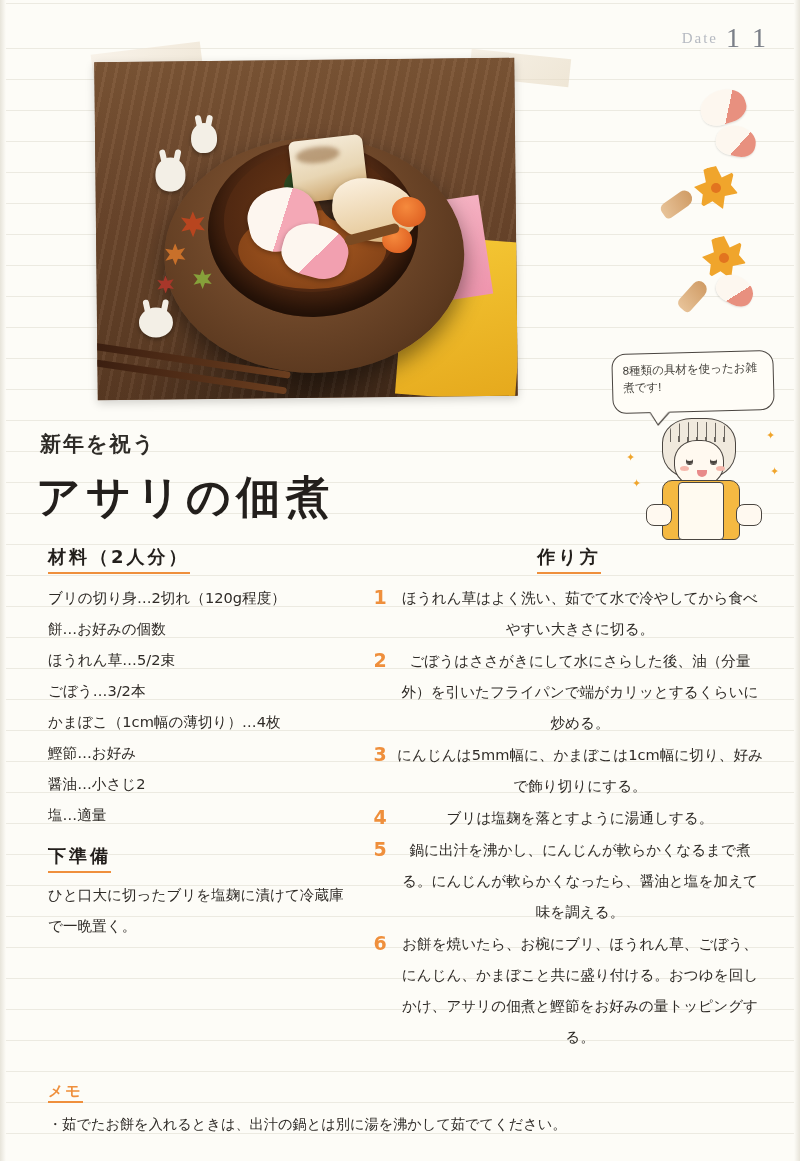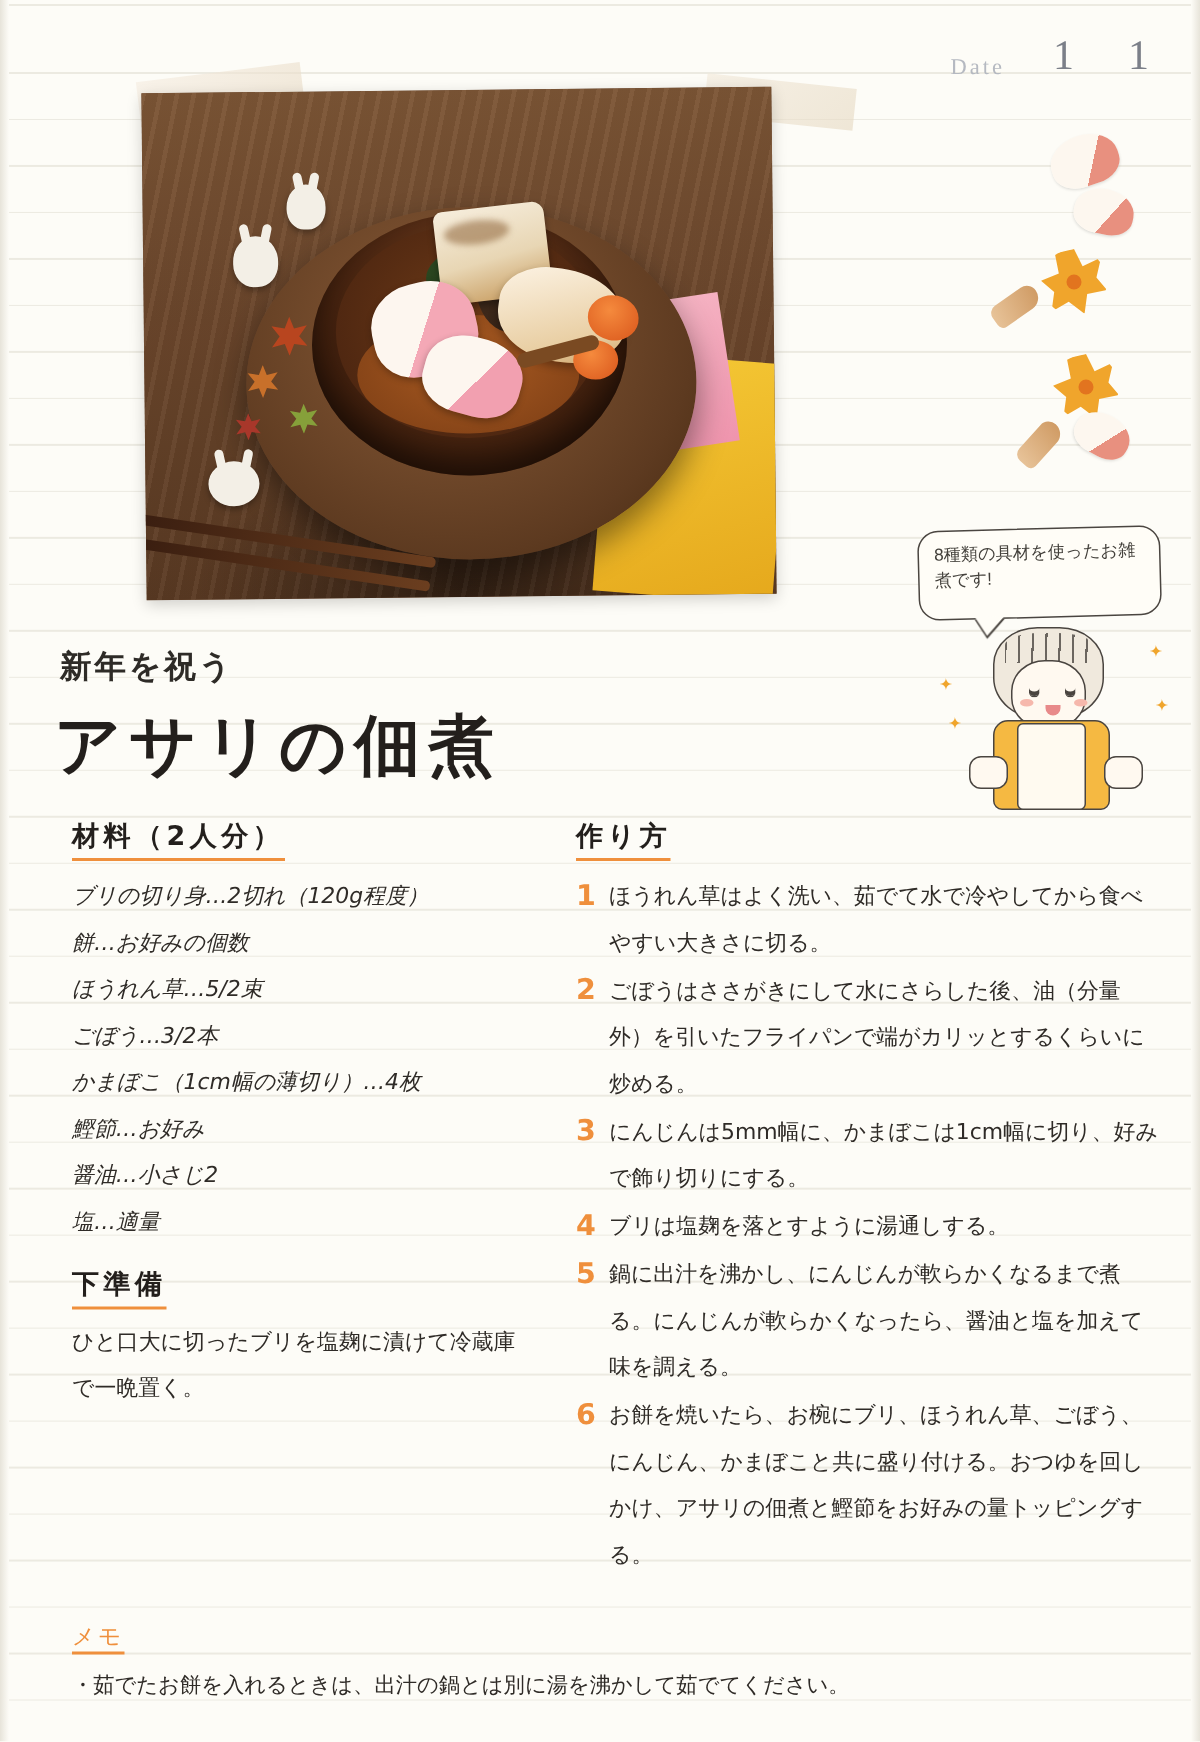--- a/index.html
+++ b/index.html
@@ -34,21 +34,21 @@
   }
   #page-edge-right {
     position: absolute; right: 0; top: 0; bottom: 0; width: 6px;
     background: linear-gradient(to left, #e7e4da, #fdfcf7);
   }
 
   
   .date-row {
     position: absolute;
     top: 22px; right: 30px;
-    display: flex; align-items: flex-end; gap: 28px;
+    display: flex; align-items: center; gap: 4px;
     color: #b9bcc4;
   }
   .date-label {
     font-size: 15px; letter-spacing: 2px;
     font-family: "Liberation Serif", serif;
     color: #b5b9c1;
   }
   .date-num {
     font-size: 28px; color: #7b7f88;
     font-family: "Liberation Serif", serif;
@@ -341,36 +341,36 @@
     font-family: "DejaVu Sans", sans-serif; font-weight: 700;
   }
   .title {
     position: absolute; left: 36px; top: 468px;
     font-size: 44px; color: #231f1c; letter-spacing: 5px;
     font-family: "DejaVu Sans", sans-serif; font-weight: 700;
   }
 
   
   .col-left { position: absolute; left: 48px; top: 545px; width: 308px; }
-  .col-right { position: absolute; left: 384px; top: 545px; width: 392px; }
+  .col-right { position: absolute; left: 373px; top: 545px; width: 392px; text-align: center; }
 
   .sec-head {
     font-size: 18px; font-weight: 700; color: #231f1c;
     font-family: "DejaVu Sans", sans-serif;
     letter-spacing: 3px;
     display: inline-block;
     padding-bottom: 3px;
   }
   .sec-head-wrap {
     border-bottom: 2px solid #ef8f3c;
     display: inline-block;
     margin-bottom: 8px;
   }
 
-  .ing-list { list-style: none; margin: 0; padding: 0; font-style: italic; }
+  .ing-list { list-style: none; margin: 0; padding: 0; }
   .ing-list li {
     font-size: 14.6px; color: #2f2b27; line-height: 31px;
     font-family: "DejaVu Sans", sans-serif;
     white-space: nowrap;
   }
 
   .prep-head-wrap {
     border-bottom: 2px solid #ef8f3c;
     display: inline-block;
     margin: 14px 0 6px 0;
@@ -392,21 +392,21 @@
   }
   .step-body {
     font-size: 14.6px; color: #2f2b27; line-height: 31px;
     font-family: "DejaVu Sans", sans-serif;
     flex: 1;
   }
 
   
   .memo { position: absolute; left: 48px; top: 1082px; width: 700px; }
   .memo-head-wrap { border-bottom: 2px solid #ef8f3c; display:inline-block; margin-bottom: 6px; }
-  .memo-head { font-size: 15px; color: #ef8f3c; font-weight:400; letter-spacing:2px;
+  .memo-head { font-size: 15px; color: #ef8f3c; font-weight:700; letter-spacing:2px;
                font-family:"DejaVu Sans", sans-serif; }
   .memo-text { font-size: 14.2px; color: #2f2b27; line-height: 31px;
                font-family:"DejaVu Sans", sans-serif; }
 </style>
 </head>
 <body>
 
 <div id="page">
   <div id="page-edge-left"></div>
   <div id="page-edge-right"></div>

